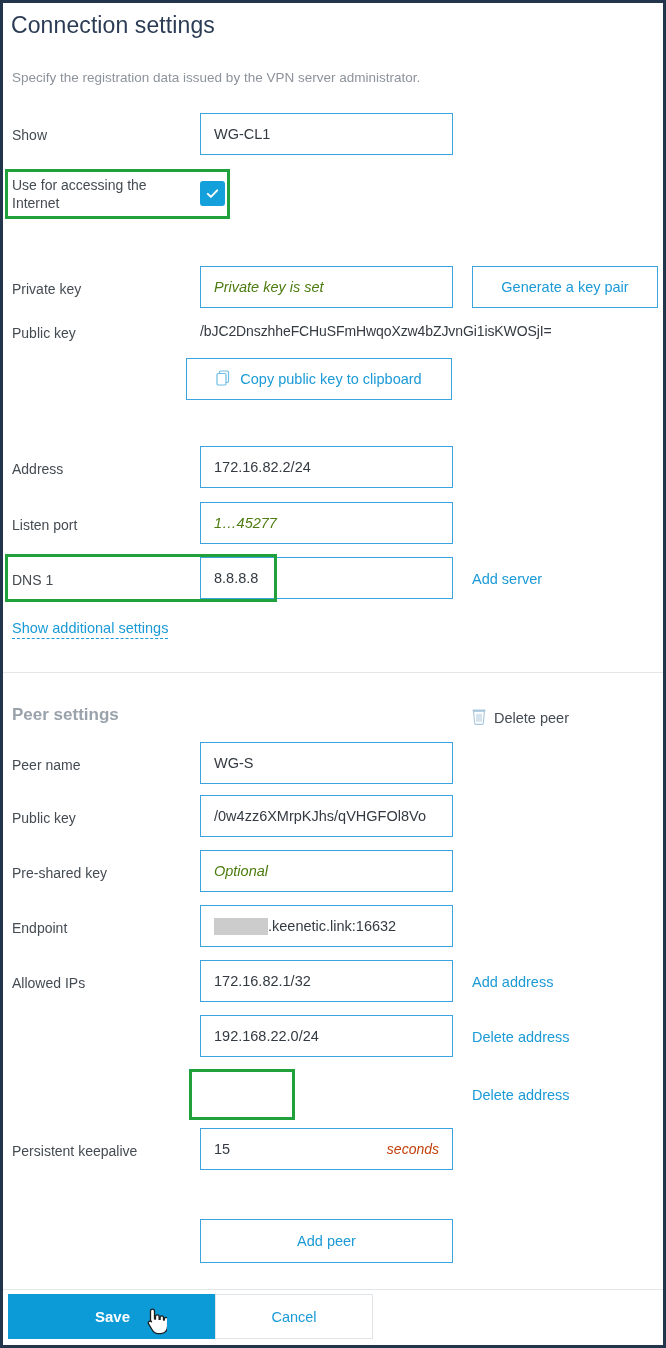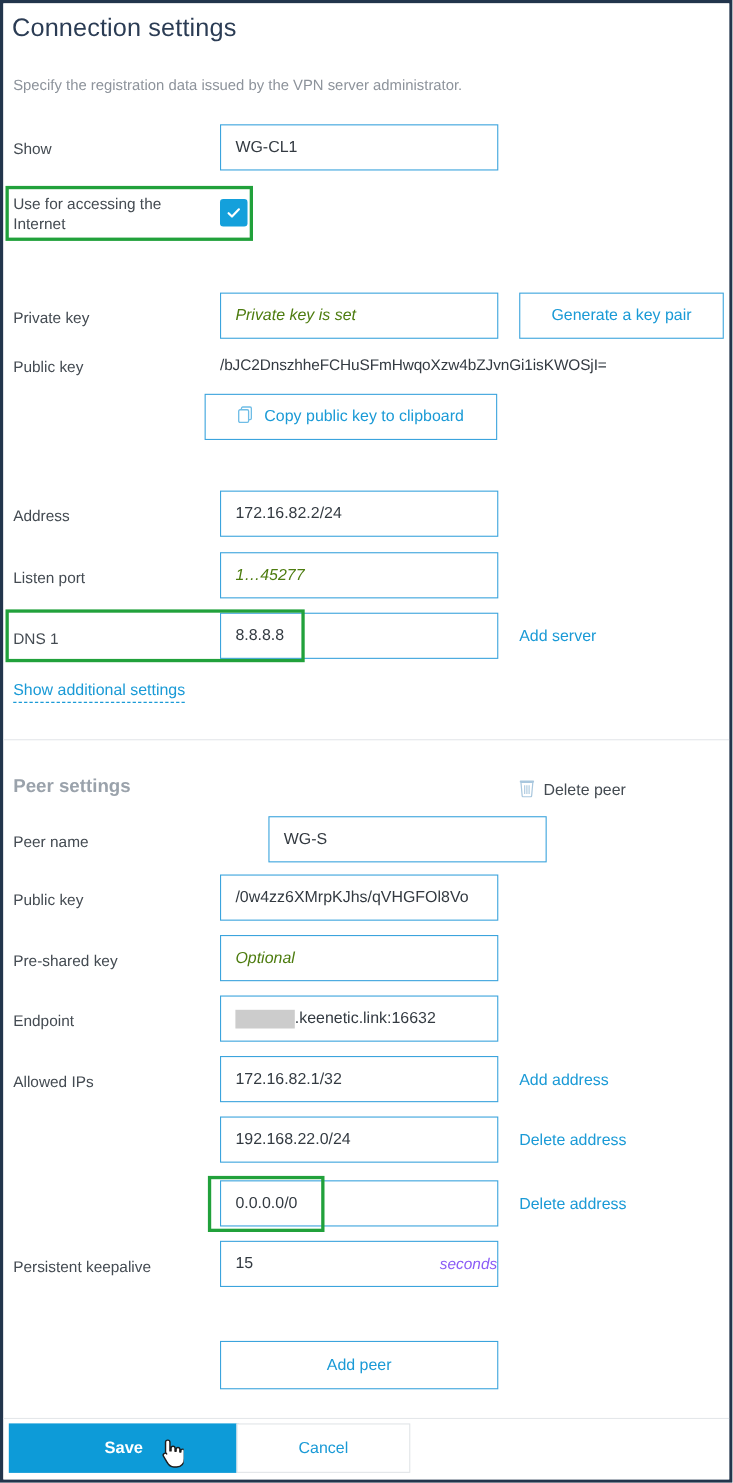--- a/index.html
+++ b/index.html
@@ -58,21 +58,22 @@
     background: #fff;
     display: flex;
     align-items: center;
     padding: 0 0 0 13px;
     font-size: 14.5px;
     color: #333a41;
   }
   .field.ph { color: #4d7c0f; font-style: italic; }
   .field .suffix {
     margin-left: auto;
-    color: #8b5cf6;
+    margin-right: 13px;
+    color: #c2410c;
     font-style: italic;
     font-size: 14px;
     text-align: center;
   }
   .redact {
     display: inline-block;
     width: 54px; height: 17px;
     background: #cccccc;
     vertical-align: -3px;
   }
@@ -245,21 +246,21 @@
       <svg width="14" height="17" viewBox="0 0 14 17">
         <path d="M1.6 3.2 h10.8 l-1.1 12.3 a1 1 0 0 1 -1 0.9 h-6.6 a1 1 0 0 1 -1 -0.9 z" fill="none" stroke="#a9c7de" stroke-width="1.1"></path>
         <rect x="0.5" y="1.6" width="13" height="1.8" rx="0.6" fill="#a9c7de"></rect>
         <path d="M5 5.8 v8 M7 5.8 v8 M9 5.8 v8" stroke="#a9c7de" stroke-width="1"></path>
       </svg>
     </span>
     <span>Delete peer</span>
   </div>
 
   <div class="label" style="left:9px; top:753px;">Peer name</div>
-  <div class="field" style="top:739px;margin-left:44px;">WG-S</div>
+  <div class="field" style="top:739px;">WG-S</div>
 
   <div class="label" style="left:9px; top:806px;">Public key</div>
   <div class="field" style="top:792px;">/0w4zz6XMrpKJhs/qVHGFOl8Vo</div>
 
   <div class="label" style="left:9px; top:861px;">Pre-shared key</div>
   <div class="field ph" style="top:847px;">Optional</div>
 
   <div class="label" style="left:9px; top:916px;">Endpoint</div>
   <div class="field" style="top:902px;">
     <span class="redact"></span>
@@ -267,21 +268,20 @@
   </div>
 
   <div class="label" style="left:9px; top:971px;">Allowed IPs</div>
 
   <div class="field" style="top:957px;">172.16.82.1/32</div>
   <div class="link" style="left:469px; top:971px;">Add address</div>
 
   <div class="field" style="top:1012px;">192.168.22.0/24</div>
   <div class="link" style="left:469px; top:1026px;">Delete address</div>
 
-  <div class="field" style="top:1070px;">0.0.0.0/0</div>
   <div class="hl" style="left:186px; top:1066px; width:106px; height:51px;"></div>
   <div class="link" style="left:469px; top:1084px;">Delete address</div>
 
   <div class="label" style="left:9px; top:1139px;">Persistent keepalive</div>
   <div class="field" style="top:1125px;">
     <span>15</span>
     <span class="suffix">seconds</span>
   </div>
 
   <div class="outline-btn" style="left:197px; top:1216px; width:253px; height:44px;">

